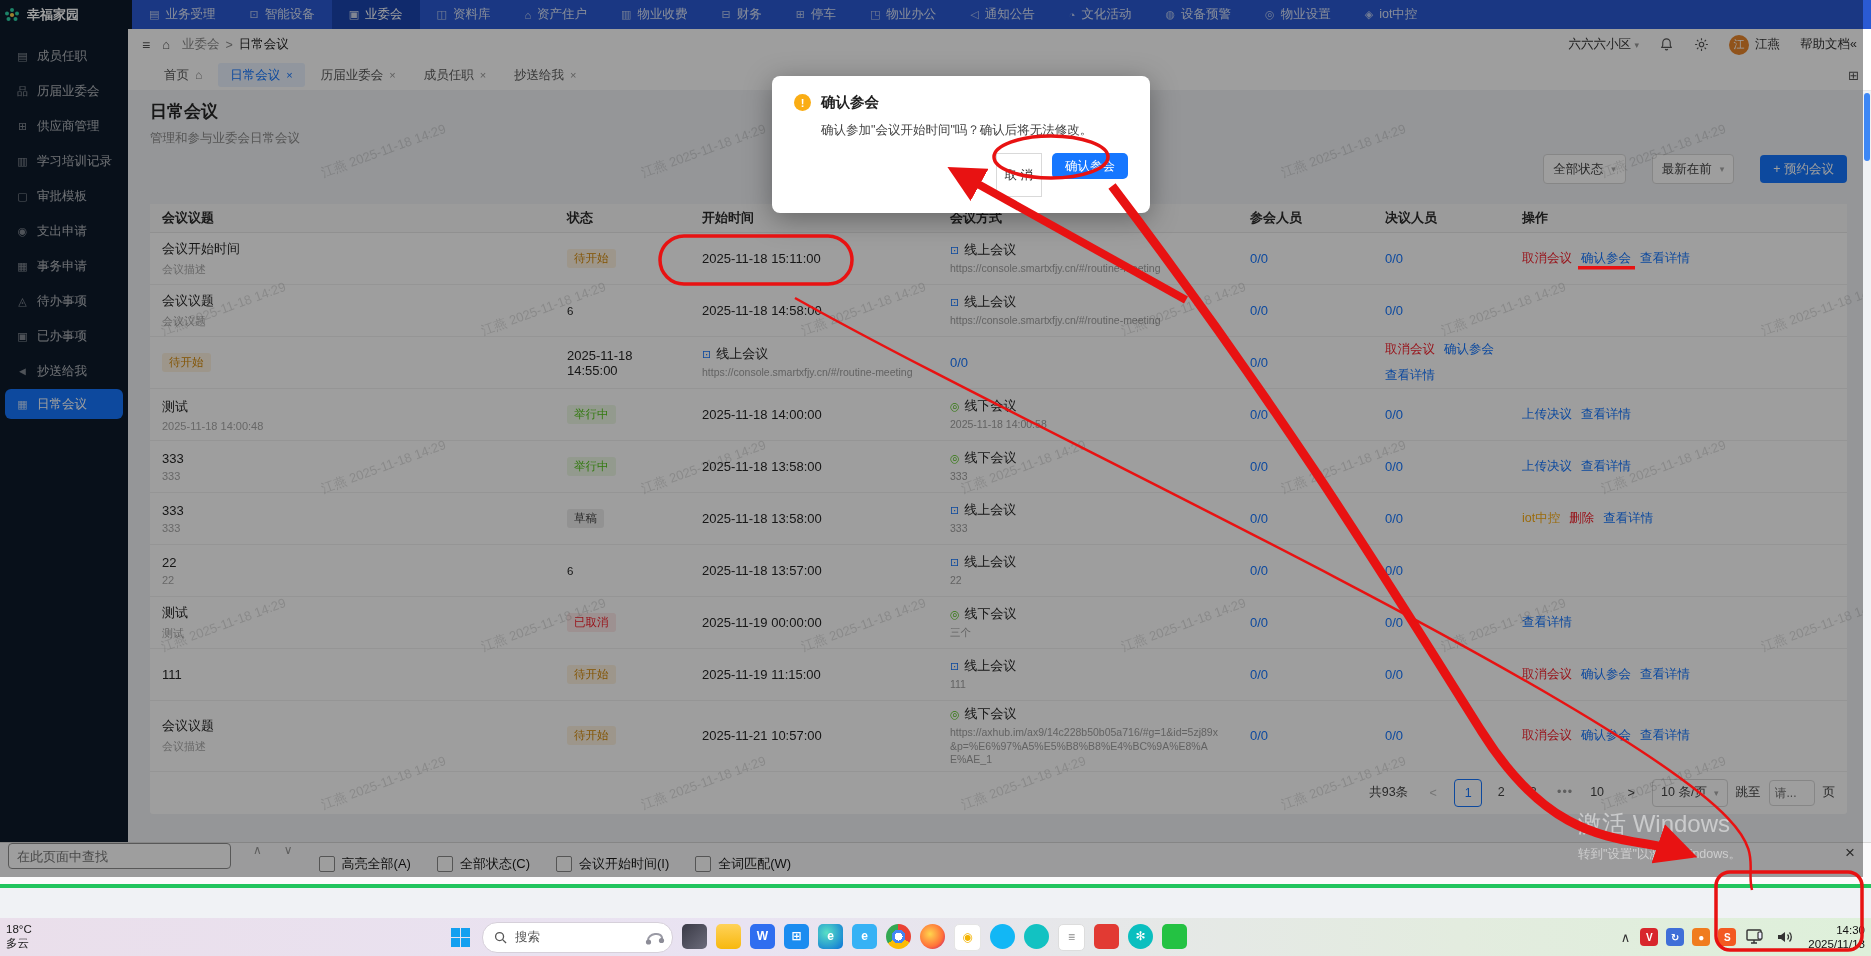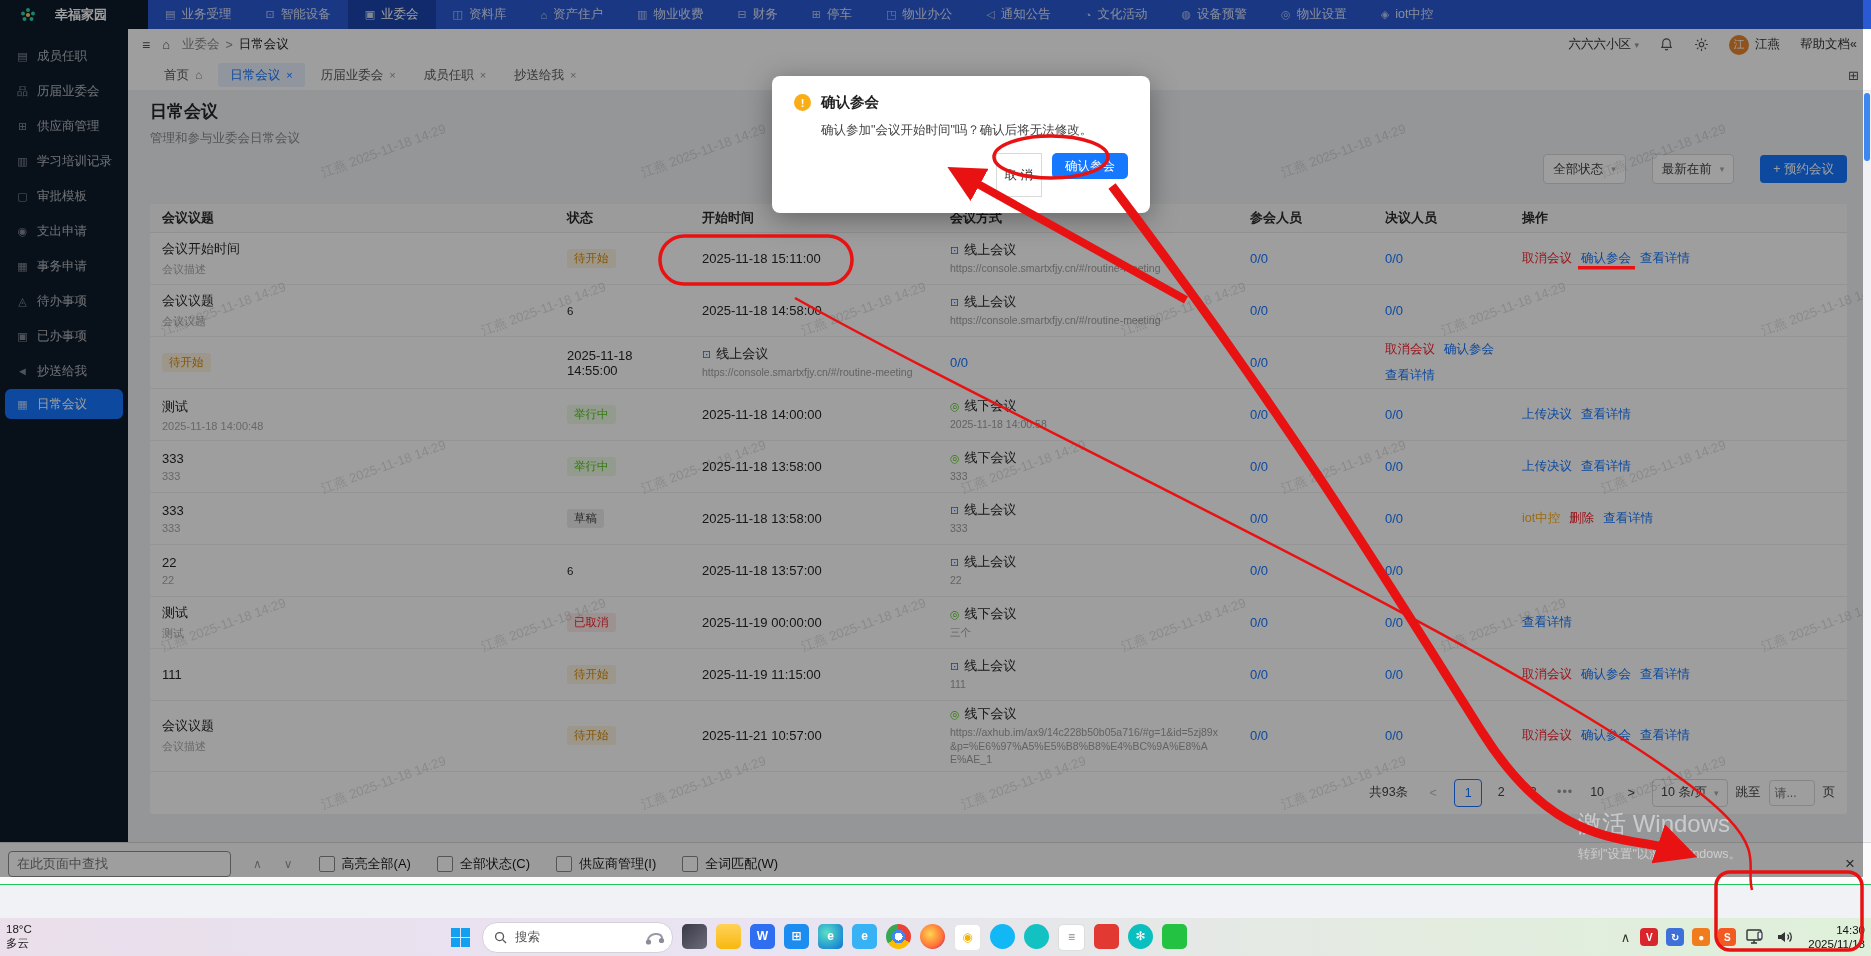--- a/index.html
+++ b/index.html
@@ -1,20 +1,20 @@
 <!DOCTYPE html>
 <html style="--accent: #1677ff; --navblue: #2a5ad3; --navactive: #1a44ae; --siderbg: #0d1a2b; --annored: #e81212;"><head>
 <meta charset="utf-8">
 <style>
   html,body{margin:0;padding:0}
   body{width:1871px;height:956px;overflow:hidden;font-family:"Liberation Sans","DejaVu Sans",sans-serif;background:#000;position:relative}
   .stage{position:absolute;inset:0;background:#f0f2f5}
   
   .topnav{position:absolute;left:0;top:0;right:0;height:29px;background:var(--navblue);display:flex;align-items:stretch;z-index:1}
-  .logo{width:128px;background:var(--siderbg);color:#fff;display:flex;align-items:center;gap:19px;padding-left:20px;font-size:13px;font-weight:bold;flex:none}
+  .logo{width:128px;background:var(--siderbg);color:#fff;display:flex;align-items:center;gap:7px;padding-left:4px;font-size:13px;font-weight:bold;flex:none}
   .logo-ico{width:16px;height:16px;flex:none}
   .nav-items{display:flex;align-items:stretch}
   .nav-item{display:flex;align-items:center;gap:6px;padding:0 17px;color:rgba(255,255,255,.82);font-size:12.5px;cursor:pointer;white-space:nowrap}
   .nav-item.active{background:var(--navactive);color:#fff}
   .nico{font-size:11px;opacity:.8}
   
   .sidebar{position:absolute;left:0;top:29px;width:128px;bottom:79px;background:var(--siderbg);padding-top:9px;z-index:1}
   .side-item{height:34px;display:flex;align-items:center;gap:8px;padding:0 0 0 16px;color:rgba(255,255,255,.68);font-size:12.5px;cursor:pointer;margin:1px 0}
   .side-item .sico{font-size:11px;opacity:.7;width:13px;text-align:center}
   .side-item.active{background:var(--accent);color:#fff;margin:1px 5px;padding-left:11px;border-radius:6px;height:30px}
@@ -89,21 +89,21 @@
   
   .activation{position:absolute;left:1578px;top:808px;z-index:6;color:rgba(255,255,255,.5);pointer-events:none}
   .activation .l1{font-size:24px}
   .activation .l2{font-size:12.5px;margin-top:6px}
   
   .anno{position:absolute;inset:0;z-index:9;pointer-events:none}
   .anno .shape{fill:none;stroke:var(--annored)}
   .anno marker path{fill:var(--annored);stroke:none}
   .anno .fillred{fill:var(--annored);stroke:none}
   
-  .findbar{position:absolute;left:0;top:843px;width:100%;height:41px;background:#fbfbfc;border-bottom:1px solid #22c55e;box-shadow:0 -1px 0 #d7d7d7;display:flex;align-items:center;z-index:3;font-size:13px;color:#1a1a1a}
+  .findbar{position:absolute;left:0;top:843px;width:100%;height:41px;background:#fbfbfc;border-bottom:4px solid #22c55e;box-shadow:0 -1px 0 #d7d7d7;display:flex;z-index:3;font-size:13px;color:#1a1a1a}
   .find-input{width:205px;height:24px;margin-left:8px;border:1px solid #8f8f8f;border-radius:4px;padding:0 8px;font-size:13px;color:#333;background:#fff}
   .find-input::placeholder{color:#767676}
   .fchev{color:#9a9a9a;font-size:12px;margin-left:22px}
   .fopt{display:flex;align-items:center;gap:7px;margin-left:26px}
   .cbx{width:14px;height:14px;border:1px solid #8a8a8a;border-radius:2px;background:#fff}
   .fclose{margin-left:auto;margin-right:16px;font-size:17px;color:#454545;cursor:pointer}
   
   .taskbar{position:absolute;left:0;top:918px;width:100%;height:38px;background:linear-gradient(90deg,#eadfeb,#e9e3f2 40%,#e3ecdf 78%,#def0da);z-index:3;display:flex;align-items:center}
   .weather{position:absolute;left:6px;top:4px;font-size:11.5px;color:#1b1b1b;line-height:14px}
   .tb-center{position:absolute;left:448px;display:flex;align-items:center;gap:9px}
@@ -633,21 +633,21 @@
     <span class="fopt">
           <span class="cbx"></span>
           <span>高亮全部(A)</span>
         </span>
         <span class="fopt">
           <span class="cbx"></span>
           <span>全部状态(C)</span>
         </span>
         <span class="fopt">
           <span class="cbx"></span>
-          <span>供应商管理(I)</span>
+          <span>会议开始时间(I)</span>
         </span>
         <span class="fopt">
           <span class="cbx"></span>
           <span>全词匹配(W)</span>
         </span>
       </span>
     <span class="fclose">×</span>
   </div>
 
   <div class="taskbar">

